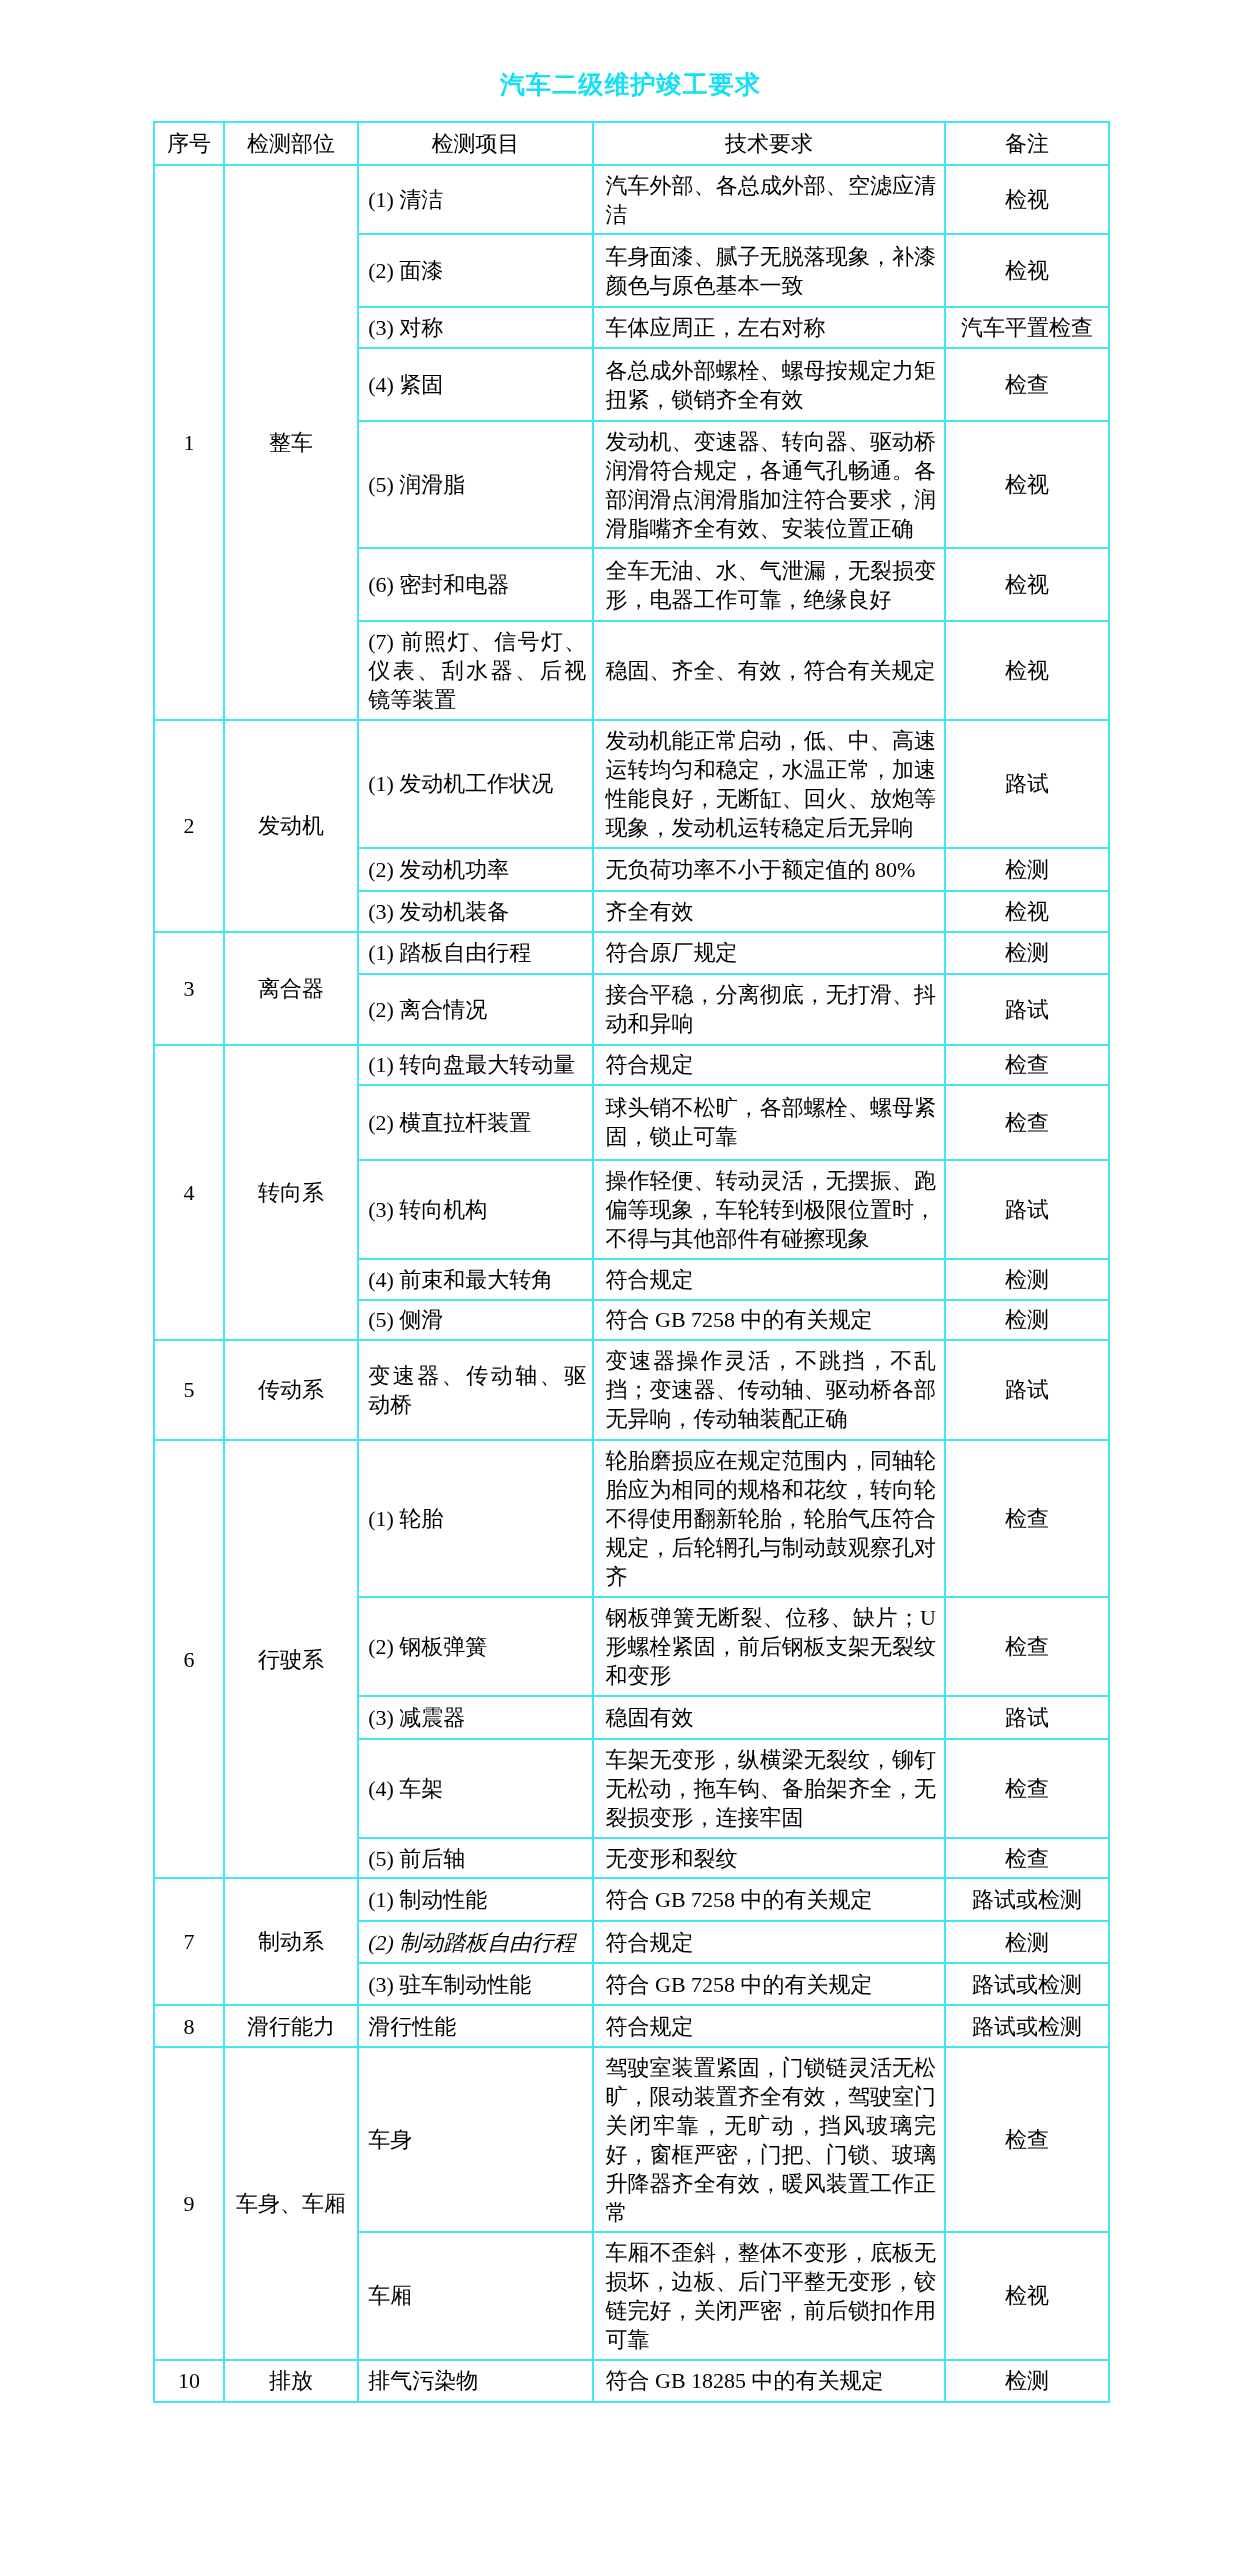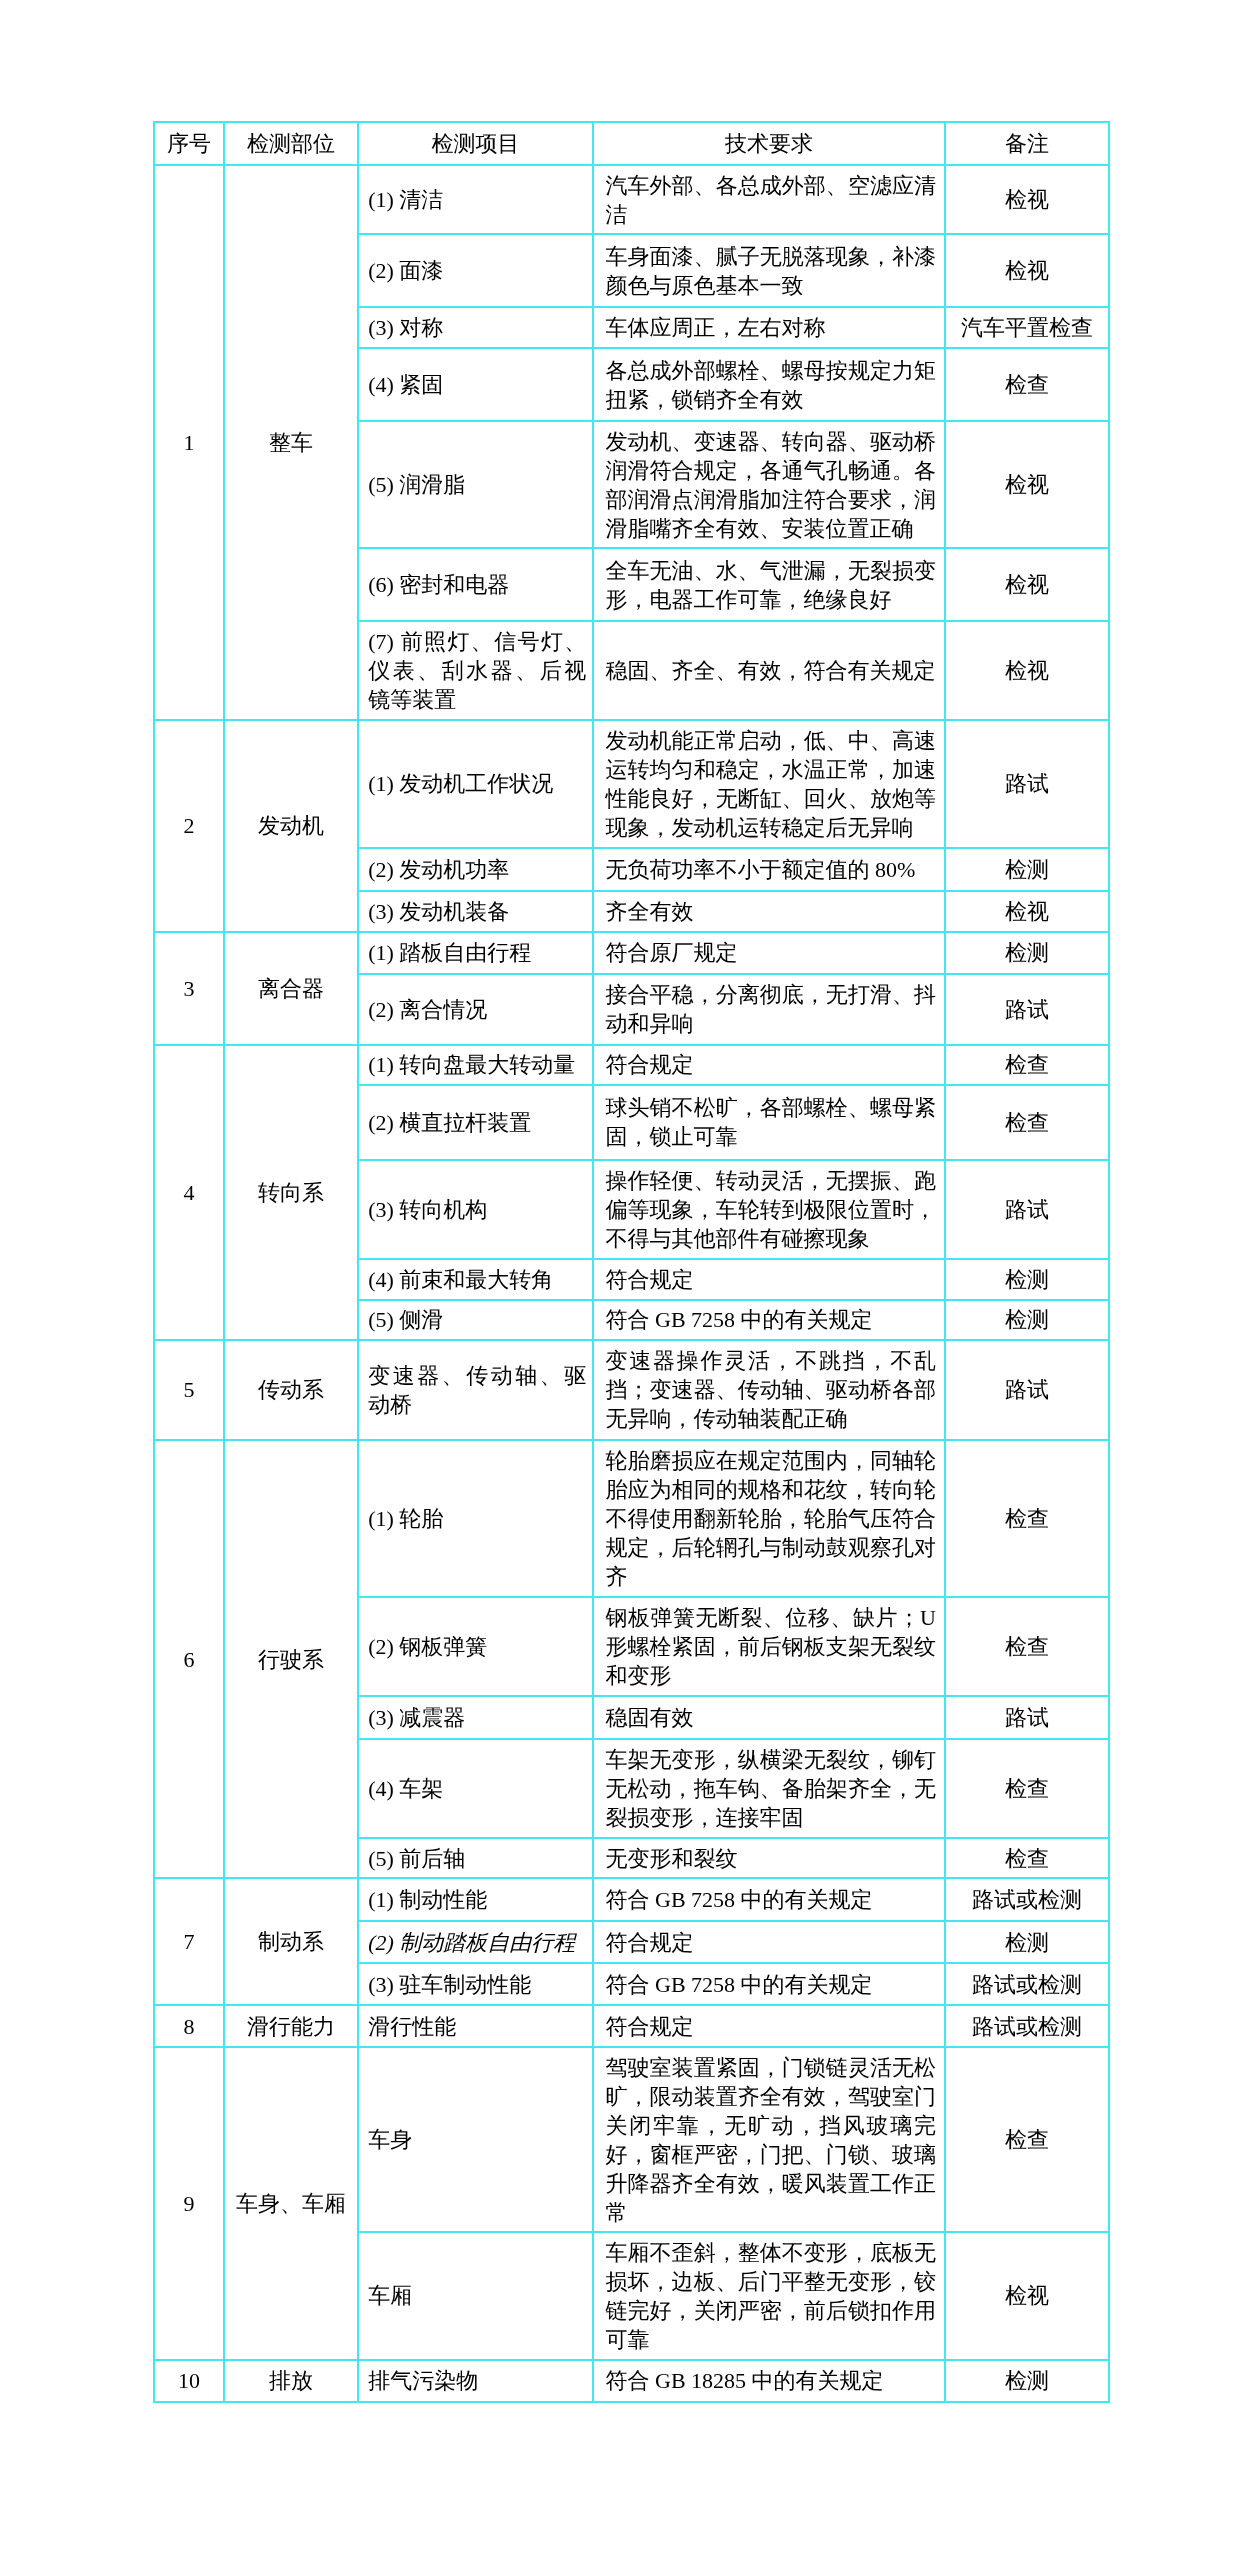--- a/index.html
+++ b/index.html
@@ -57,20 +57,21 @@
   td.cell-req {
     text-align: justify;
     text-justify: inter-ideograph;
     padding: 4.6px 8px 4.6px 11.5px;
   }
 </style>
 </head>
 <body>
 
 <div class="page">
+  <h1 class="title" style="color: rgb(18, 224, 244);">汽车二级维护竣工要求</h1>
 
   <table class="spec-table">
     <colgroup>
       <col style="width:70px">
       <col style="width:134px">
       <col style="width:235px">
       <col style="width:352px">
       <col style="width:164px">
     </colgroup>
     <thead>

